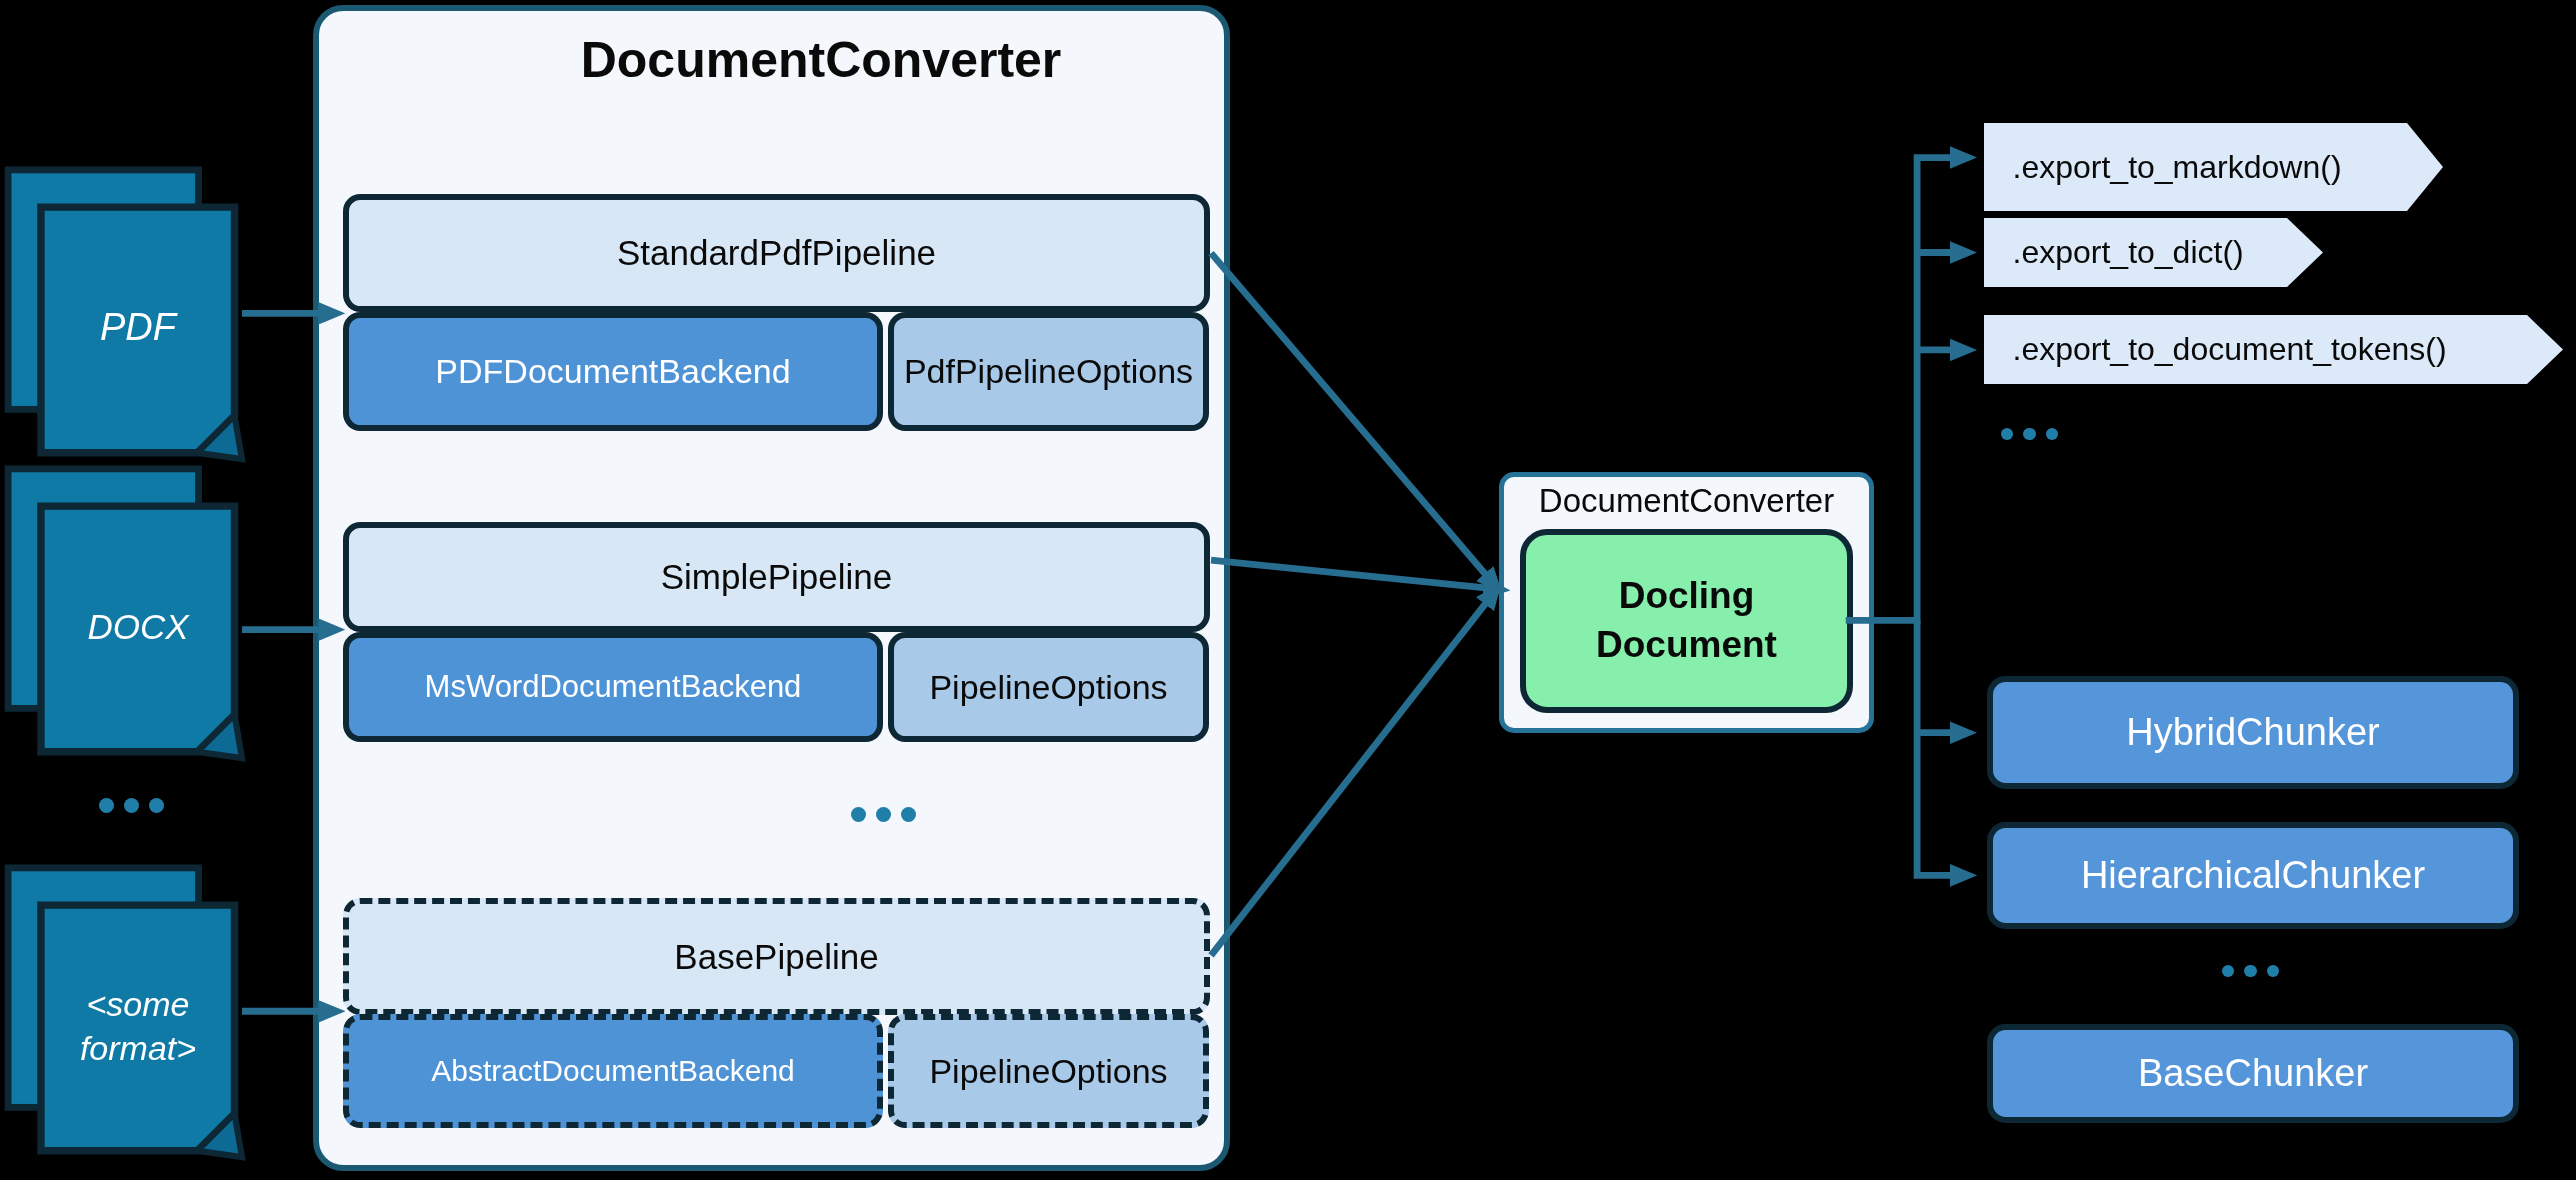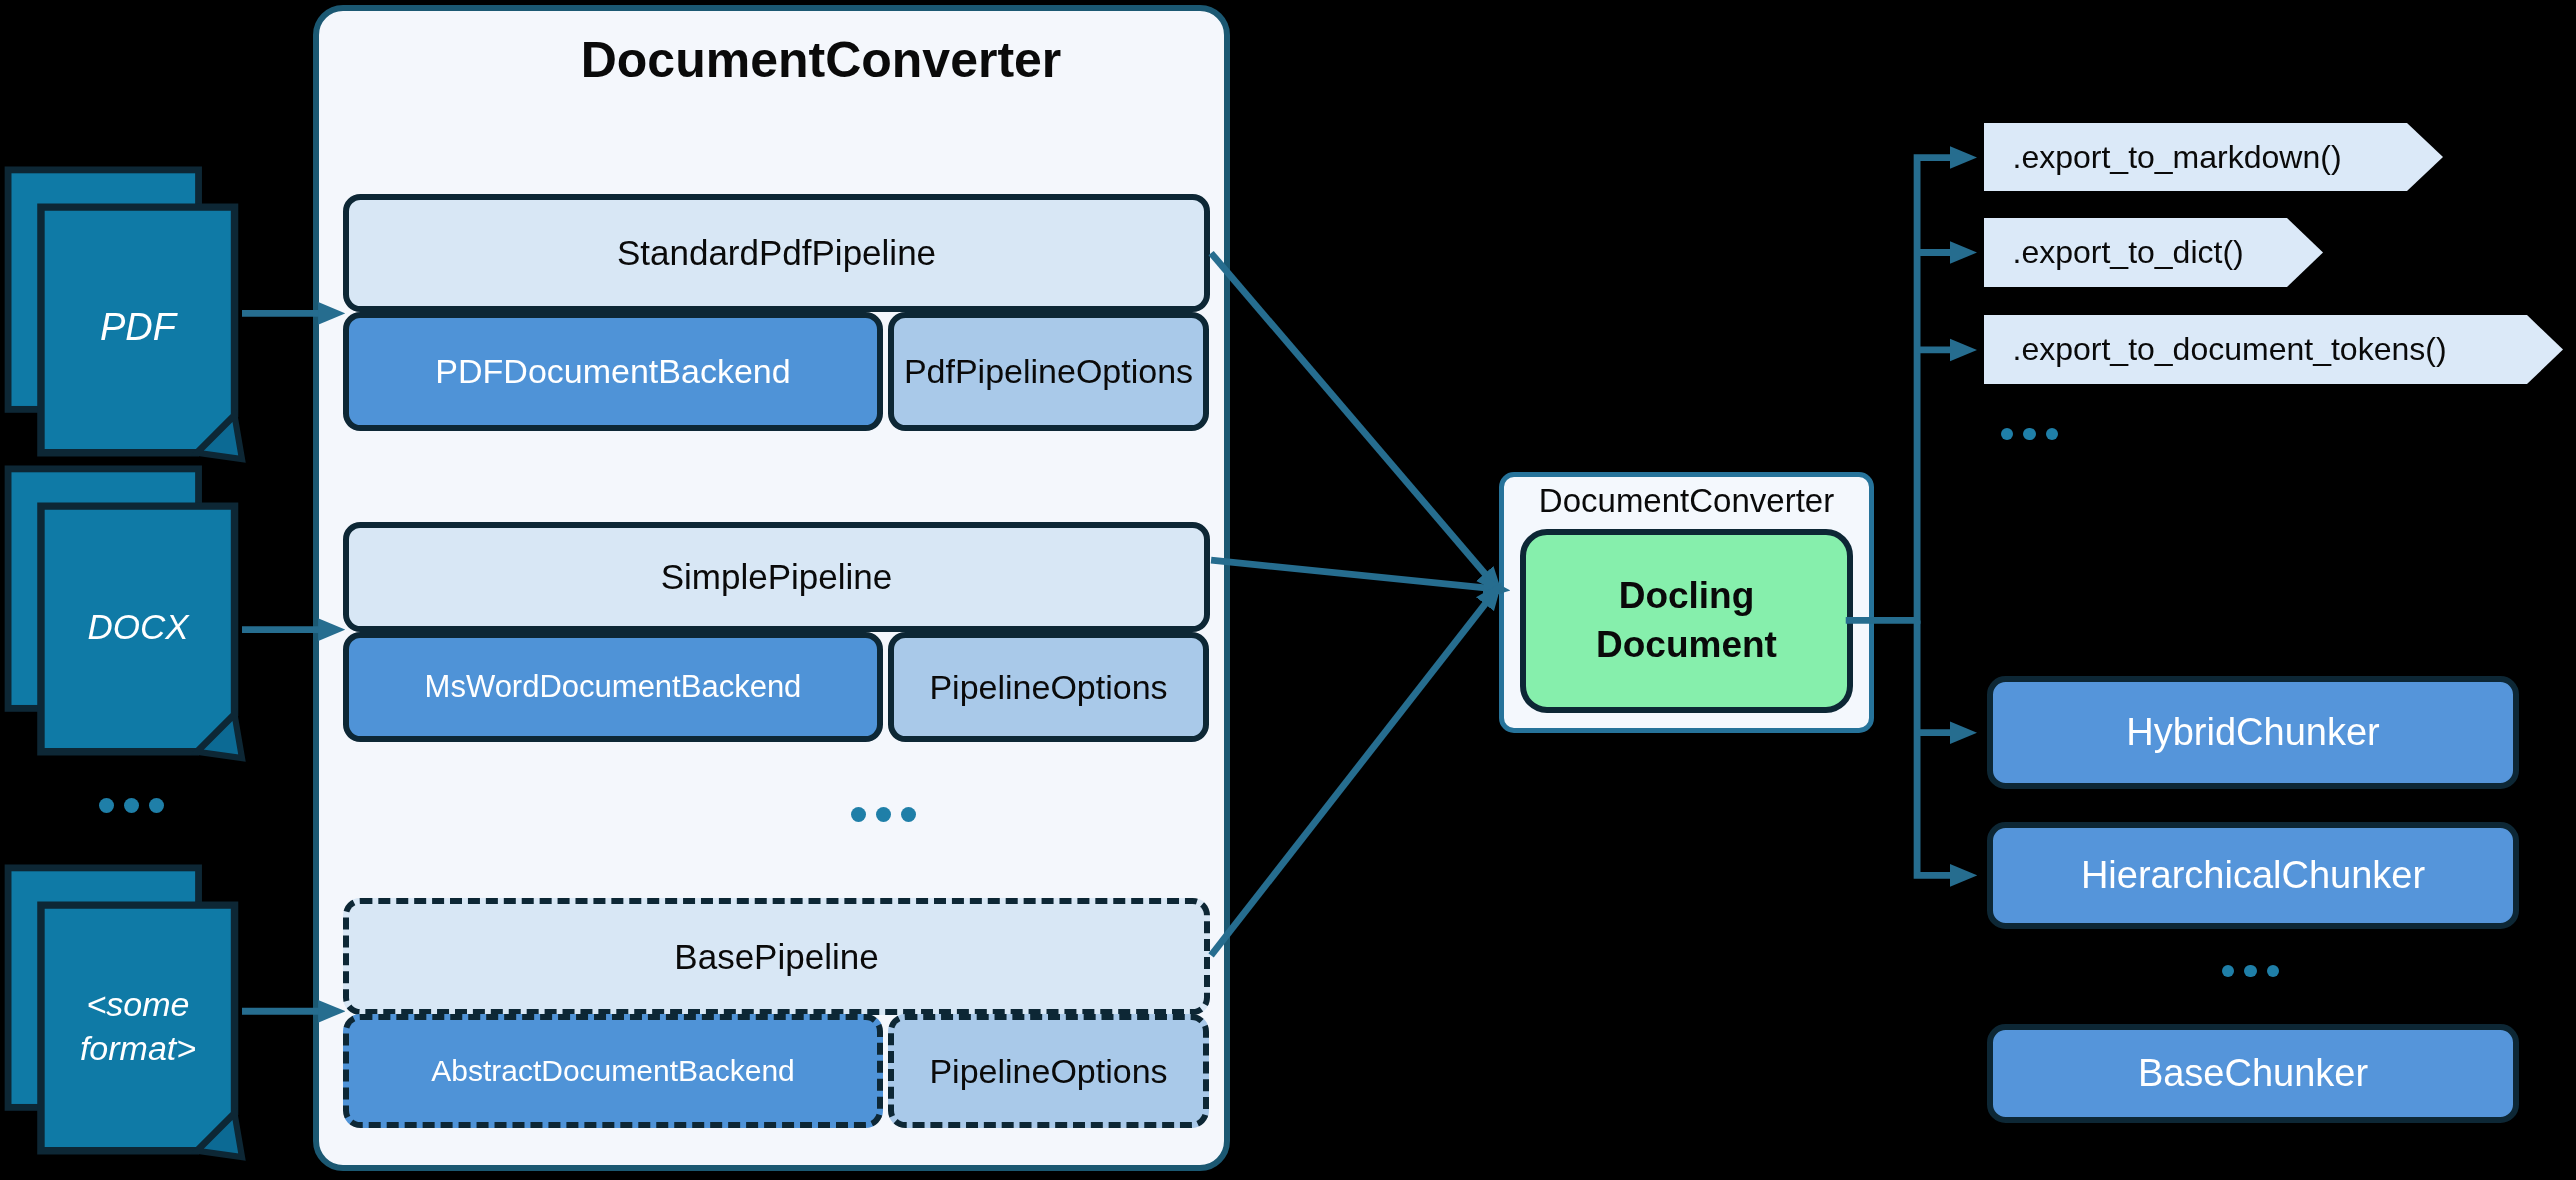--- a/index.html
+++ b/index.html
@@ -102,21 +102,21 @@
   <div class="abs flex rowbox backend dashed" style="left:343px;top:1014px;width:540px;height:114px;font-size:30px;">AbstractDocumentBackend</div>
   <div class="abs flex rowbox options dashed" style="left:888px;top:1014px;width:321px;height:114px;font-size:34px;">PipelineOptions</div>
 
   <div class="abs convres"></div>
   <div class="abs flex convres-label">DocumentConverter</div>
   <div class="abs flex docling" style="flex-direction:column;">
     <span>Docling</span>
     <span>Document</span>
   </div>
 
-  <div class="abs chip" style="left:1984px;top:123px;width:459px;height:68px;">.export_to_markdown()</div>
+  <div class="abs chip" style="left:1984px;top:123px;width:459px;height:88px;">.export_to_markdown()</div>
   <div class="abs chip" style="left:1984px;top:218px;width:339px;height:69px;">.export_to_dict()</div>
   <div class="abs chip" style="left:1984px;top:315px;width:579px;height:69px;">.export_to_document_tokens()</div>
 
   <div class="abs dots small" style="left:2001px;top:428px;">
     <span class="dot"></span>
     <span class="dot"></span>
     <span class="dot"></span>
   </div>
 
   <div class="abs flex chunker" style="left:1987px;top:676px;width:532px;height:113px;">HybridChunker</div>

